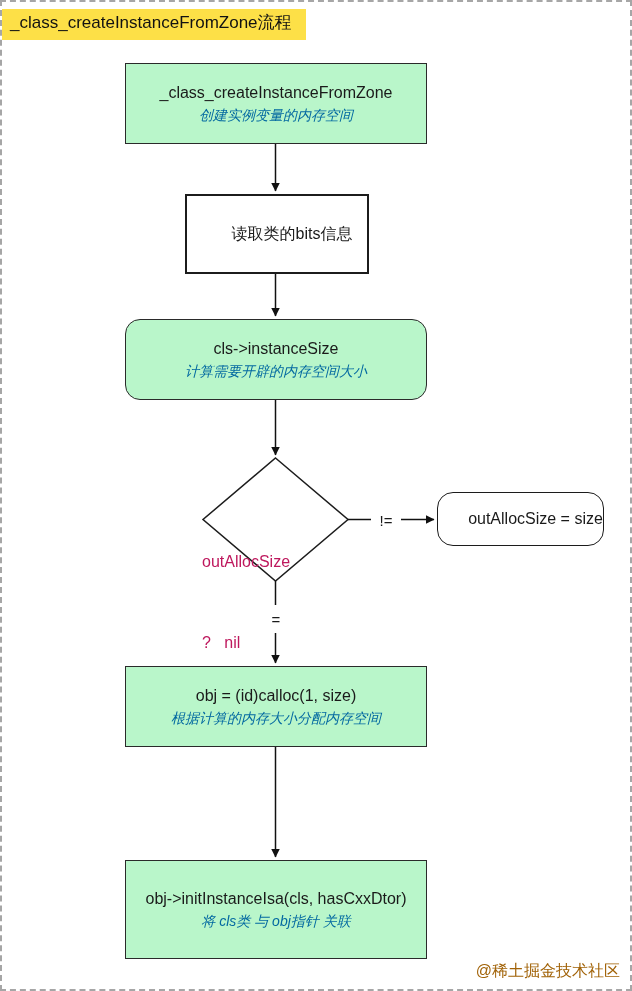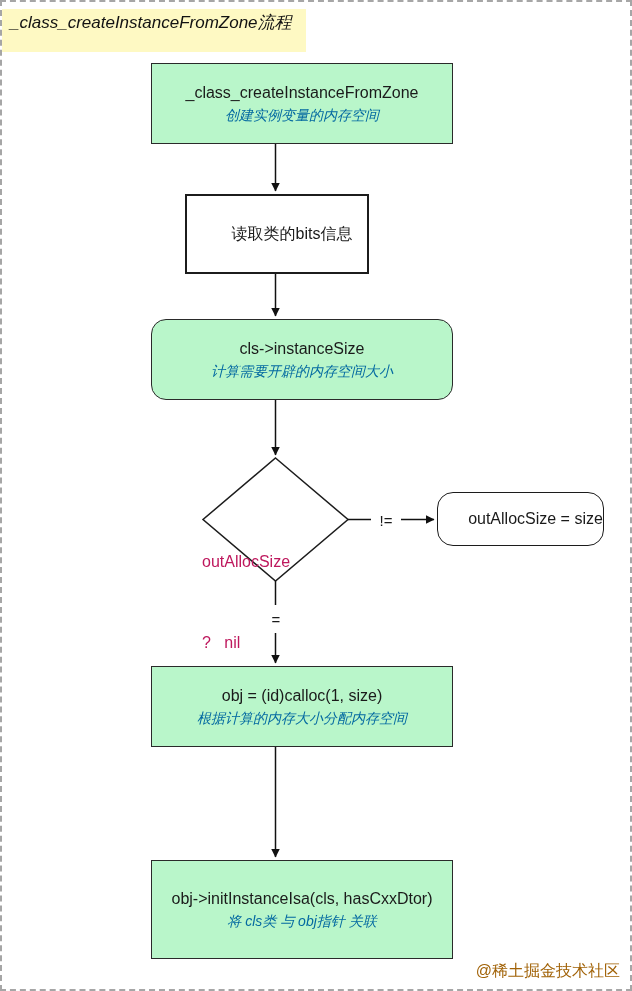--- a/index.html
+++ b/index.html
@@ -12,28 +12,27 @@
     background: #ffffff;
     border: 2px dashed #a6a6a6;
     box-sizing: border-box;
     overflow: hidden;
   }
 
   .page-title {
     position: absolute;
     left: 0;
     top: 7px;
-    background: #fef9c3;
+    background: #fde047;
     color: #121212;
     font-size: 17px;
     line-height: 27px;
-    padding: 0 14px 16px 8px;
+    padding: 0 14px 4px 8px;
     white-space: nowrap;
     z-index: 3;
-    font-style: italic;
   }
 
   .svg-layer {
     position: absolute;
     left: 0; top: 0;
     width: 632px; height: 991px;
     pointer-events: none;
     z-index: 1;
   }
 
@@ -41,21 +40,21 @@
     position: absolute;
     display: flex;
     flex-direction: column;
     justify-content: center;
     align-items: center;
     text-align: center;
     box-sizing: border-box;
     z-index: 2;
     gap: 5px;
   }
-  .node-green { background: #b9f6ca; border: 1.5px solid #2a2a2a; margin-left: 26px; }
+  .node-green { background: #b9f6ca; border: 1.5px solid #2a2a2a; }
   .node-white { background: #ffffff; border: 2px solid #1c1c1c; padding-left: 30px; }
 
   .node-line1 { font-size: 16px; color: #1a1a1a; line-height: 1.2; }
   .node-line2 { font-size: 14px; color: #0369a1; line-height: 1.2; font-style: italic; }
 
   .diamond-label {
     position: absolute;
     left: 200px;
     top: 492px;
     width: 146px;

